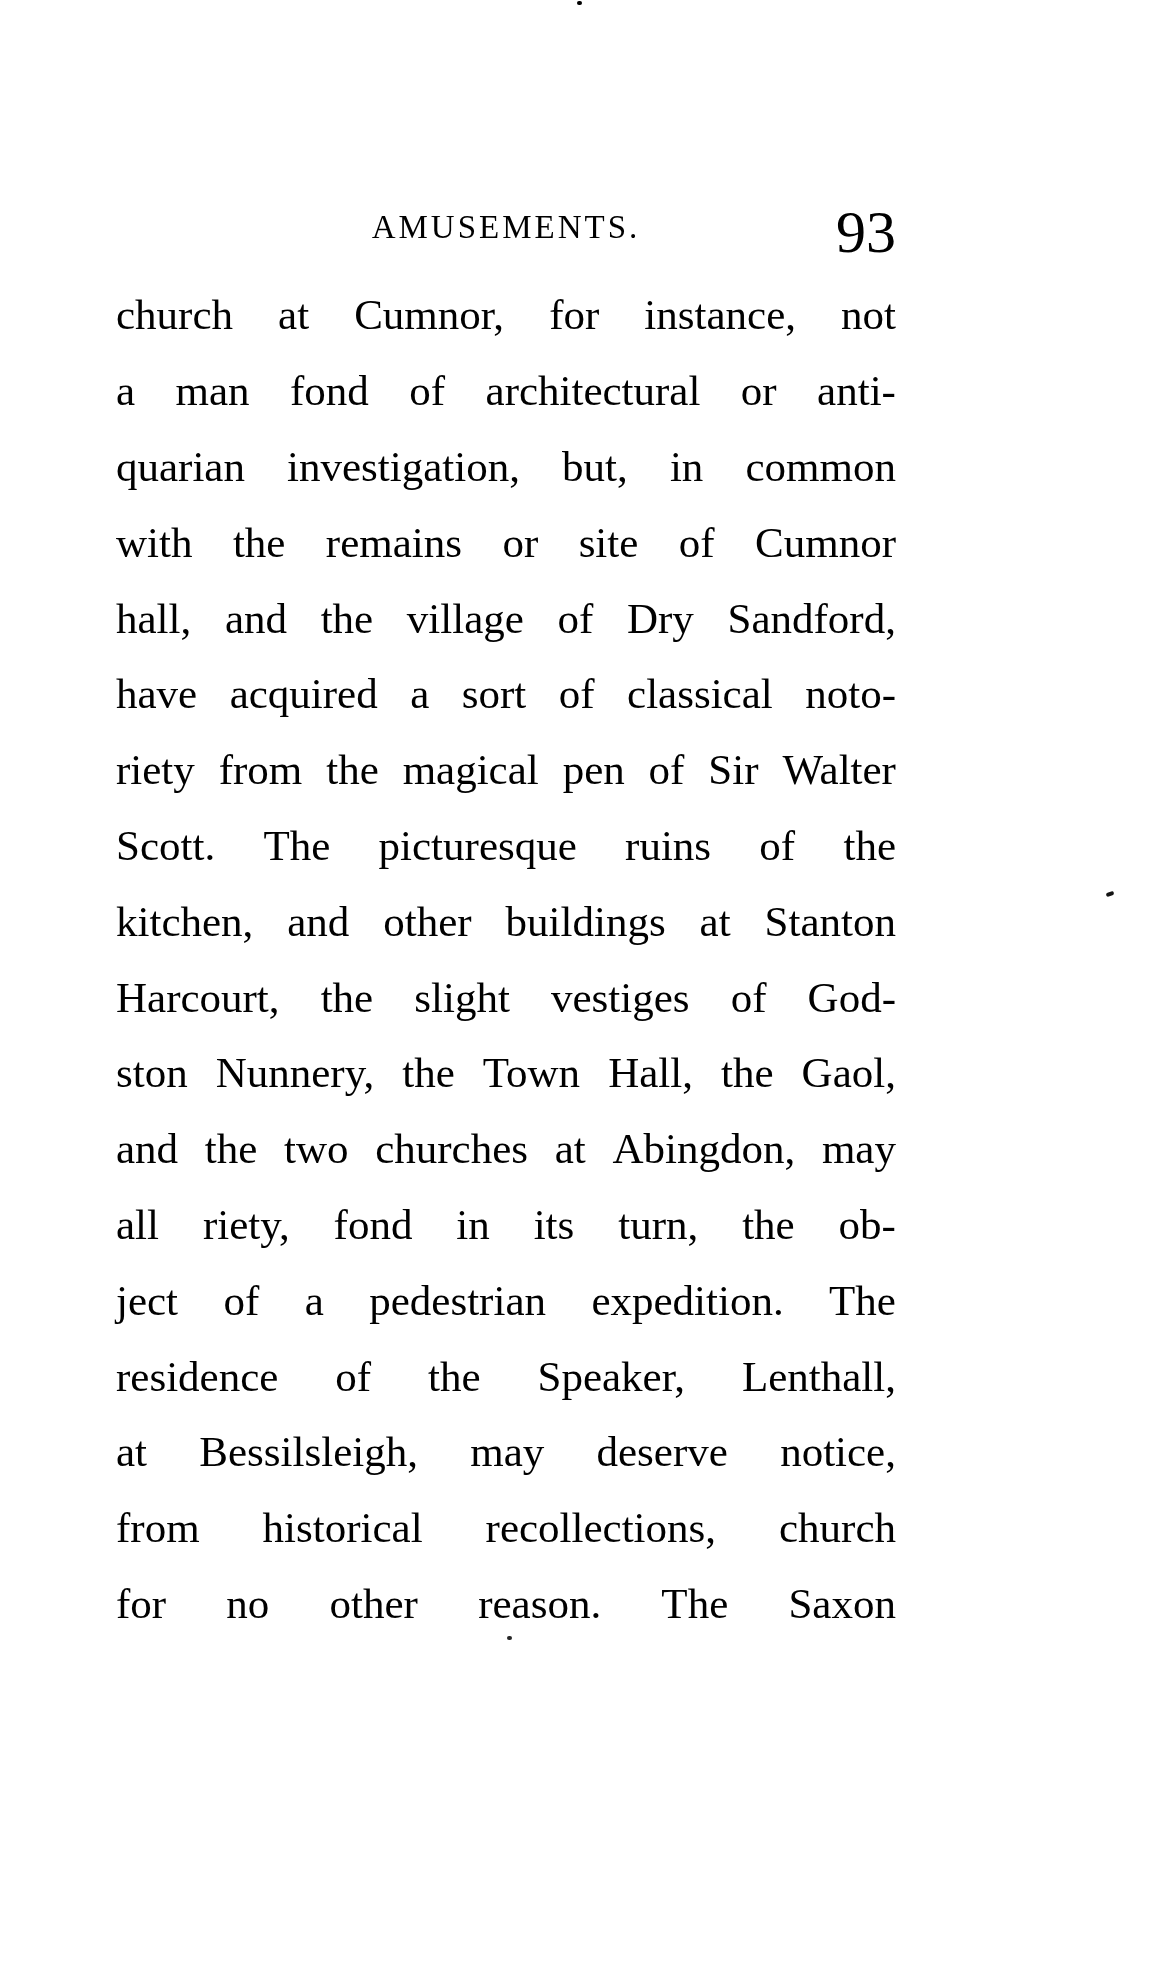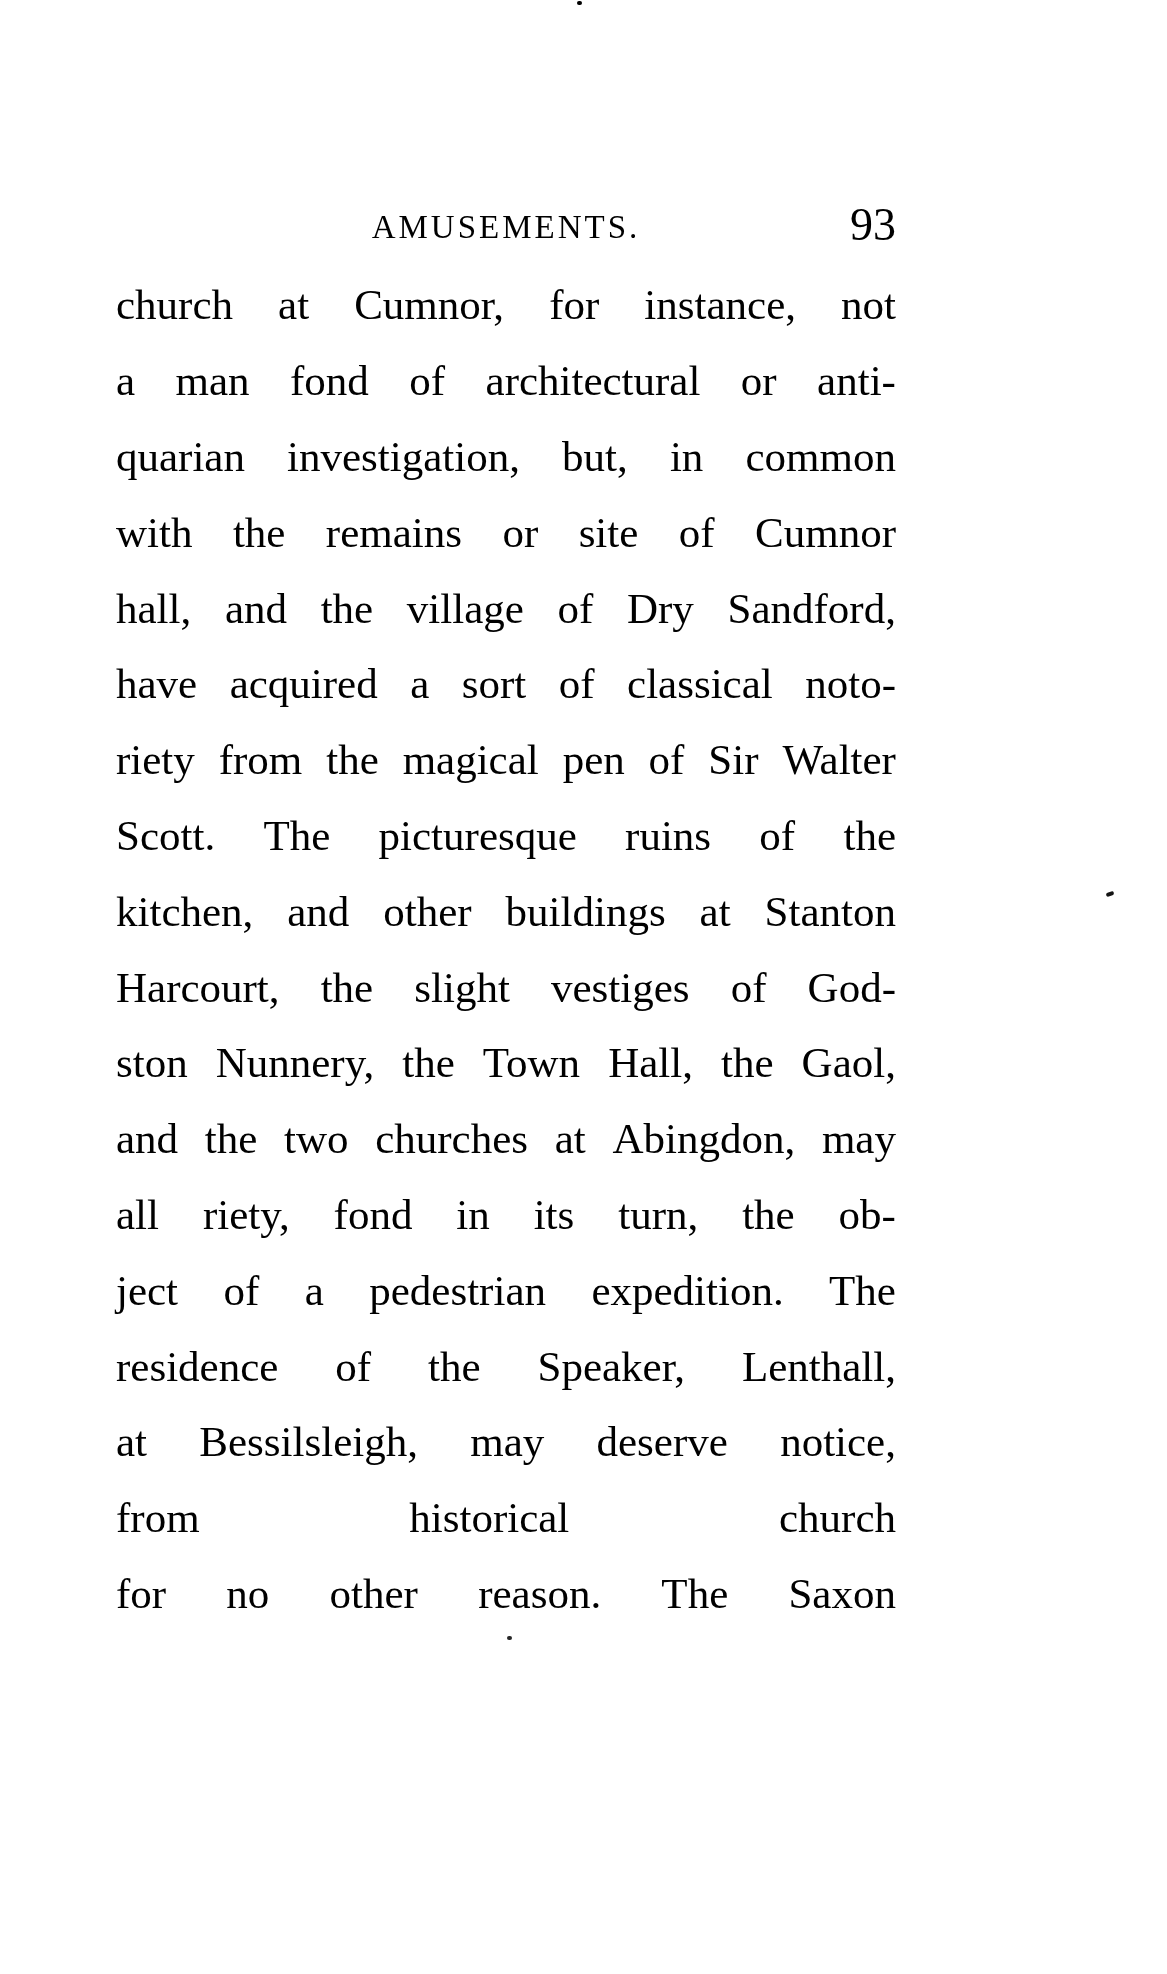--- a/index.html
+++ b/index.html
@@ -31,27 +31,27 @@
     transform: translateX(-50%);
     font-size: 33px;
     line-height: 1;
     letter-spacing: 3px;
     white-space: nowrap;
   }
   .page-num {
     position: absolute;
     right: 0;
     top: 202px;
-    font-size: 46px;
+    font-size: 60px;
     line-height: 1;
   }
   .body-text {
     position: absolute;
     left: 116px;
-    top: 267px;
+    top: 277px;
     width: 780px;
   }
   .text-line {
     display: flex;
     justify-content: space-between;
     align-items: center;
     height: 75.8px;
     font-size: 43px;
     white-space: nowrap;
   }
@@ -229,20 +229,21 @@
       <div class="text-line">
         <span>at</span>
         <span>Bessilsleigh,</span>
         <span>may</span>
         <span>deserve</span>
         <span>notice,</span>
       </div>
       <div class="text-line">
         <span>from</span>
         <span>historical</span>
+        <span>recollections,</span>
         <span>church</span>
       </div>
       <div class="text-line">
         <span>for</span>
         <span>no</span>
         <span>other</span>
         <span>reason.</span>
         <span>The</span>
         <span>Saxon</span>
       </div>

